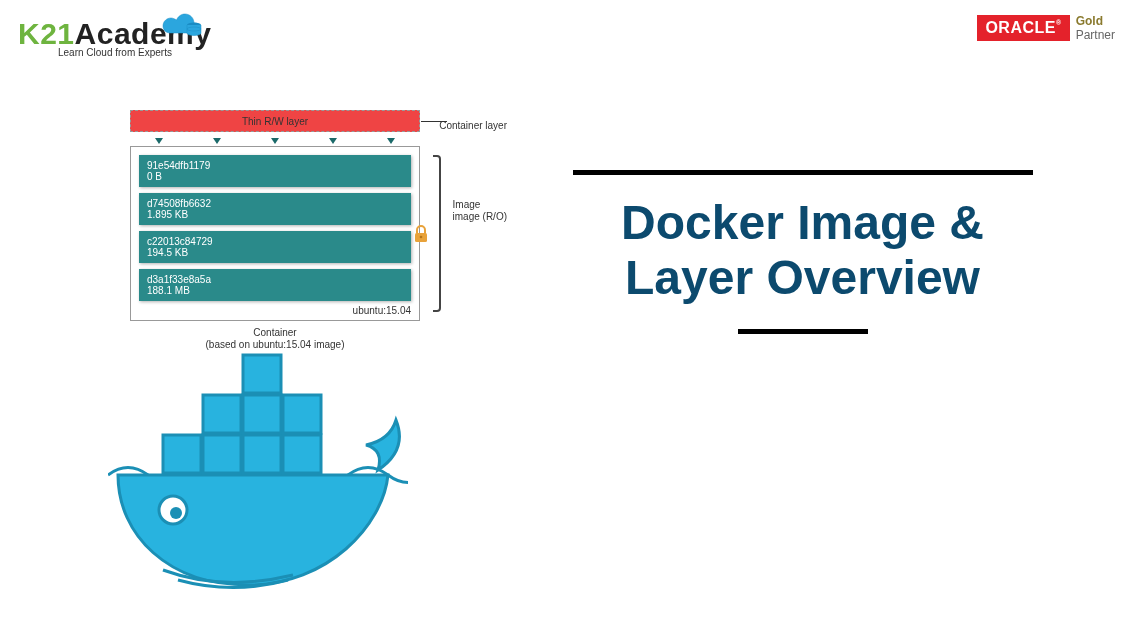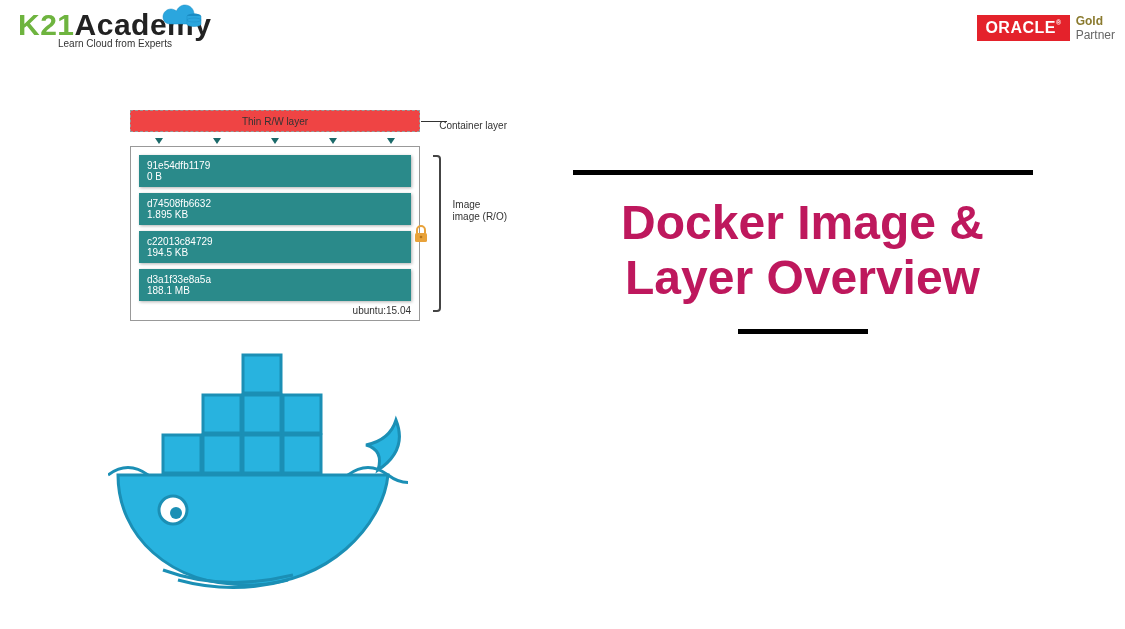--- a/index.html
+++ b/index.html
@@ -6,41 +6,41 @@
     body {
       width: 1125px;
       height: 629px;
       background: #fff;
       font-family: Arial, Helvetica, sans-serif;
       position: relative;
       overflow: hidden;
     }
     
     .header { position: absolute; top: 8px; left: 0; right: 0; height: 70px; }
-    .k21-logo { position: absolute; left: 18px; top: 0; }
+    .k21-logo { position: absolute; left: 18px; top: 9px; }
     .k21-text { font-size: 30px; font-weight: bold; letter-spacing: 0.5px; }
     .k21-text .k21 { color: #6eb43f; }
     .k21-text .academy { color: #222; }
     .k21-tag { font-size: 10px; color: #333; margin-left: 40px; margin-top: -4px; }
     .cloud-icon { position: absolute; left: 138px; top: -6px; width: 50px; height: 32px; }
     .oracle-badge { position: absolute; right: 10px; top: 6px; display: flex; align-items: center; gap: 6px; }
     .oracle-box { background: #e4222b; color: #fff; font-weight: bold; font-size: 16px; padding: 4px 8px 4px 8px; letter-spacing: 0.5px; position: relative; }
     .oracle-reg { font-size: 7px; vertical-align: top; }
     .oracle-side { font-size: 12px; line-height: 1.2; color: #666; }
     .gold { color: #8a7a2e; font-weight: bold; }
 
     
     .main { position: absolute; top: 110px; left: 0; right: 0; bottom: 0; display: flex; }
     .left-col { width: 480px; position: relative; }
     .right-col { flex: 1; padding-top: 60px; padding-left: 40px; padding-right: 40px; }
 
     
     .title-wrap { text-align: center; }
     .title-bar-top { height: 5px; background: #000; width: 460px; margin: 0 auto 20px; }
-    .big-title { font-size: 48px; font-weight: 900; color: #be185d; line-height: 1.15; }
+    .big-title { font-size: 48px; font-weight: 900; color: #0c4a6e; line-height: 1.15; }
     .title-bar-bot { height: 5px; background: #000; width: 130px; margin: 24px auto 0; }
 
     
     .diagram { position: absolute; left: 130px; top: 0; width: 290px; font-size: 10px; color: #333; }
     .rw-layer { border: 1px dashed #999; height: 22px; text-align: center; line-height: 22px; font-size: 10px; background: #ef4444; position: relative; margin-bottom: 6px; }
     .rw-label { position: absolute; right: -88px; top: 4px; font-size: 10px; }
     .rw-line { position: absolute; right: -28px; top: 10px; width: 26px; height: 1px; background: #333; }
     .arrows-row { display: flex; justify-content: space-around; margin-bottom: 2px; }
     .arrow-down { width: 0; height: 0; border-left: 4px solid transparent; border-right: 4px solid transparent; border-top: 6px solid #1b6a6a; }
     .layer-stack { border: 1px solid #999; padding: 8px 8px 4px 8px; background: #fff; position: relative; }
@@ -116,20 +116,23 @@
         <svg class="lock-icon" viewBox="0 0 16 18">
           <rect x="2" y="8" width="12" height="9" rx="1.5" fill="#e8a23a"></rect>
           <path d="M4 8V5a4 4 0 0 1 8 0v3" fill="none" stroke="#e8a23a" stroke-width="2"></path>
           <circle cx="8" cy="12" r="1.3" fill="#b47518"></circle>
         </svg>
         <div class="bracket"></div>
         <div class="bracket-label">
           <span>Image</span><br><span>image (R/O)</span>
         </div>
       </div>
+      <div class="caption">
+        <span>Container</span><br><span>(based on ubuntu:15.04 image)</span>
+      </div>
     </div>
 
     <div class="whale-wrap">
       <svg viewBox="0 0 300 270">
 
         <path d="M0 140 q20 -15 40 0 t40 0 t40 0 t40 0 t40 0 t40 0 t40 0 t40 0" stroke="#1b8fb5" stroke-width="3" fill="none"></path>
 
         <path d="M10 140 C10 200 60 250 140 250 C220 250 275 190 280 140 L10 140 Z" fill="#28b3df" stroke="#1b8fb5" stroke-width="3"></path>
 
         <path d="M270 135 q30 -20 18 -50 q-6 20 -30 25 q18 5 12 25 z" fill="#28b3df" stroke="#1b8fb5" stroke-width="3"></path>

